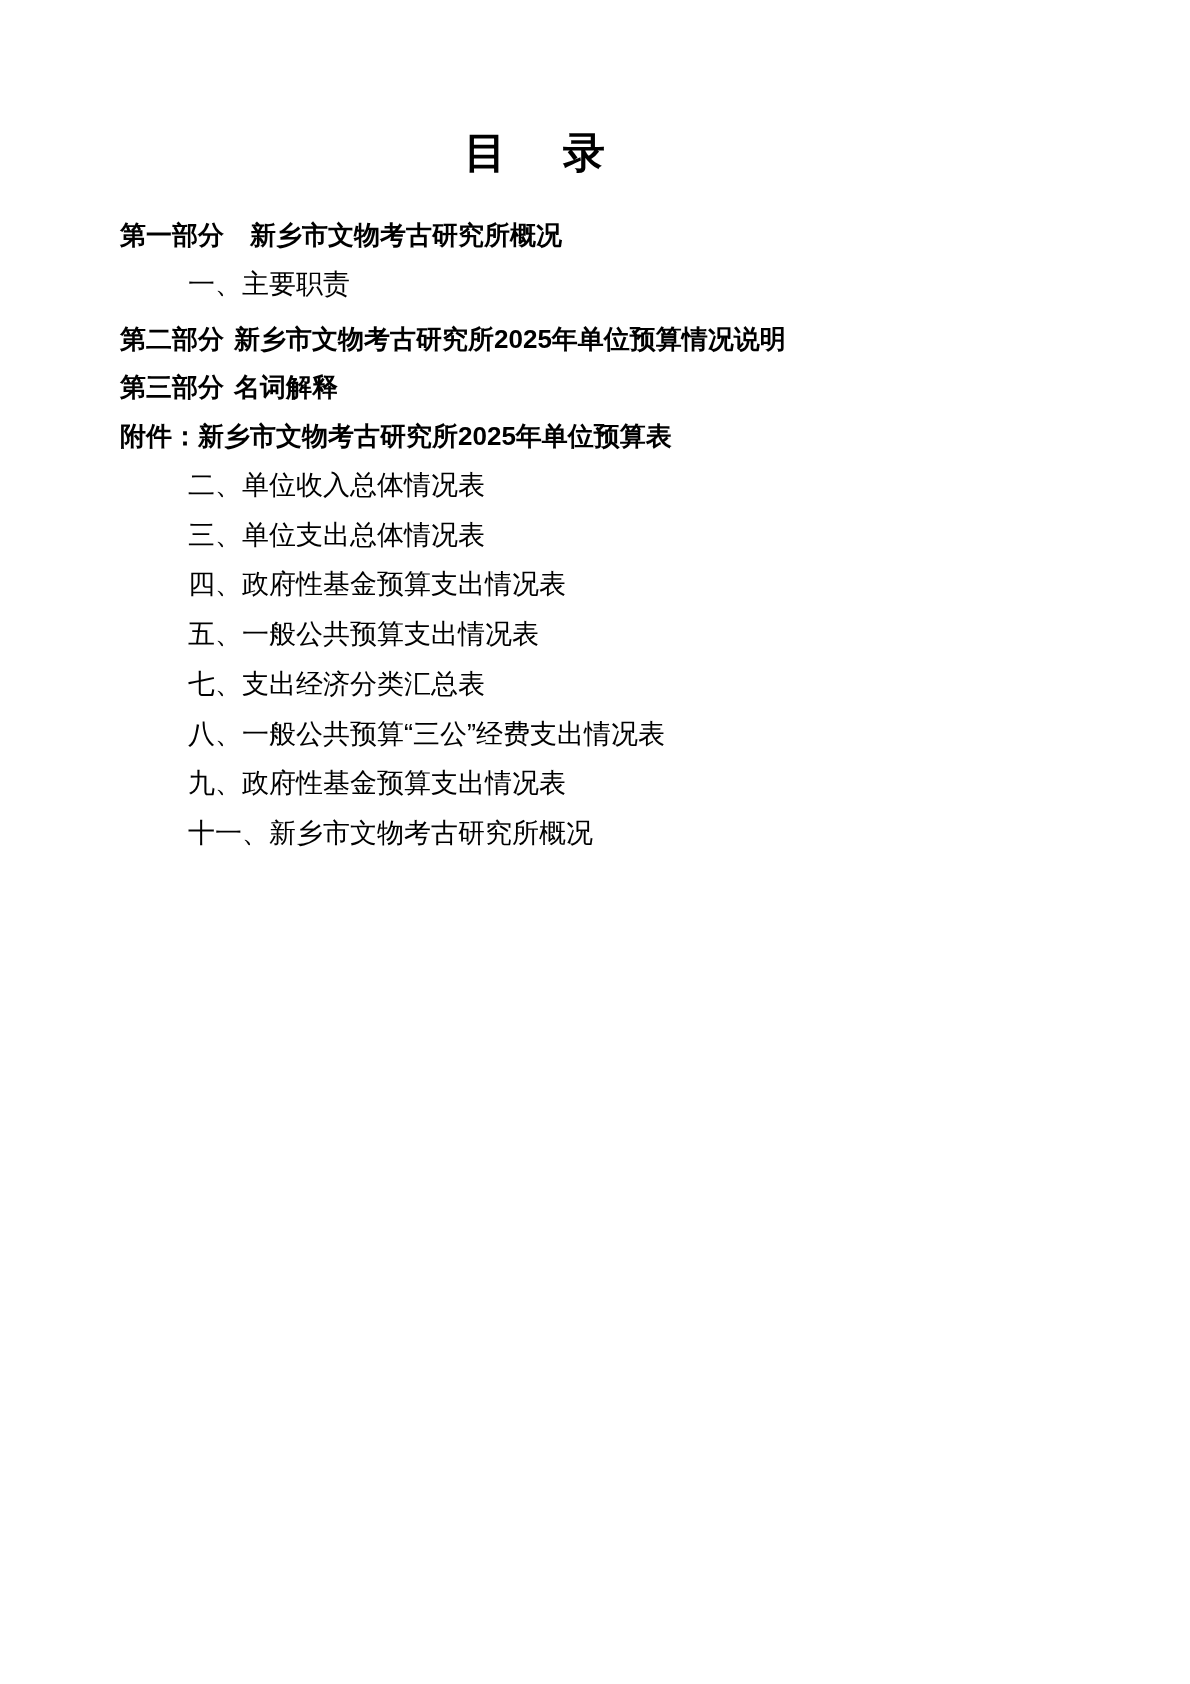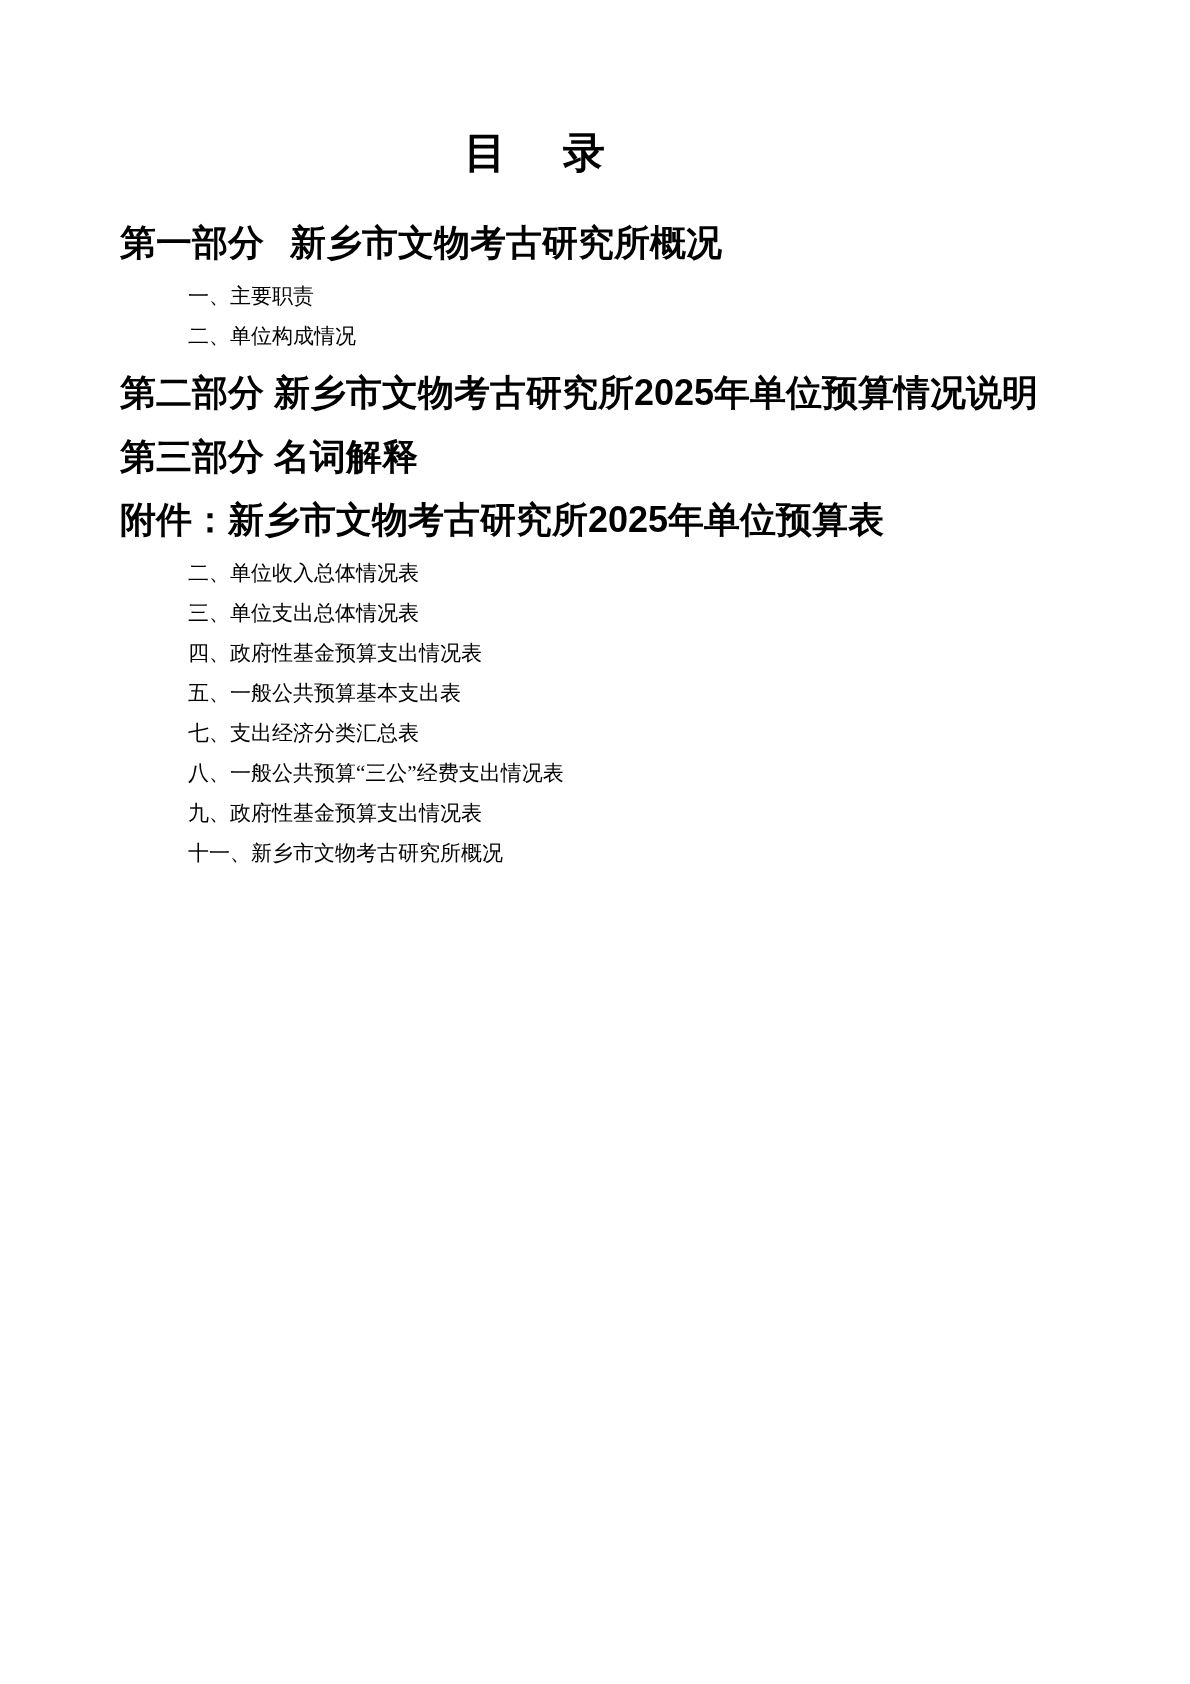--- a/index.html
+++ b/index.html
@@ -36,36 +36,36 @@
     margin: 0 0 34px 0;
     padding-right: 120px;
   }
   .doc-title .gap {
     display: inline-block;
     width: 56px;
   }
   .part-line {
     font-family: "Liberation Sans", sans-serif;
     font-weight: bold;
-    font-size: 36px;
+    font-size: 26px;
     line-height: 1.55;
     margin: 0 0 8px 0;
     white-space: nowrap;
   }
   .part-line .sp-wide {
     display: inline-block;
     width: 26px;
   }
   .part-line .sp-narrow {
     display: inline-block;
     width: 10px;
   }
   .sub-line {
-    font-family: Liberation Serif, serif;
-    font-size: 21px;
+    font-family: Liberation Sans, sans-serif;
+    font-size: 27px;
     line-height: 1.62;
     margin: 0 0 6px 0;
     padding-left: 68px;
     white-space: nowrap;
   }
   .block-gap {
     height: 6px;
   }
   .attach-group {
     margin-top: 4px;
@@ -74,33 +74,32 @@
 </head>
 <body>
 
 <div class="page">
   <div class="content">
 
     <div class="doc-title"><span>目</span><span class="gap"></span><span>录</span></div>
 
     <div class="part-line"><span>第一部分</span><span class="sp-wide"></span><span>新乡市文物考古研究所概况</span></div>
     <div class="sub-line">一、主要职责</div>
-    <div class="sub-line">二、单位构成情况</div>
 
     <div class="block-gap"></div>
 
     <div class="part-line"><span>第二部分</span><span class="sp-narrow"></span><span>新乡市文物考古研究所2025年单位预算情况说明</span></div>
 
     <div class="part-line"><span>第三部分</span><span class="sp-narrow"></span><span>名词解释</span></div>
 
     <div class="part-line attach-group"><span>附件：</span><span>新乡市文物考古研究所2025年单位预算表</span></div>
 
     <div class="sub-line">二、单位收入总体情况表</div>
     <div class="sub-line">三、单位支出总体情况表</div>
     <div class="sub-line">四、政府性基金预算支出情况表</div>
-    <div class="sub-line">五、一般公共预算基本支出表</div>
+    <div class="sub-line">五、一般公共预算支出情况表</div>
     <div class="sub-line">七、支出经济分类汇总表</div>
     <div class="sub-line">八、一般公共预算“三公”经费支出情况表</div>
     <div class="sub-line">九、政府性基金预算支出情况表</div>
     <div class="sub-line">十一、新乡市文物考古研究所概况</div>
 
   </div>
 </div>
 
 </body></html>

